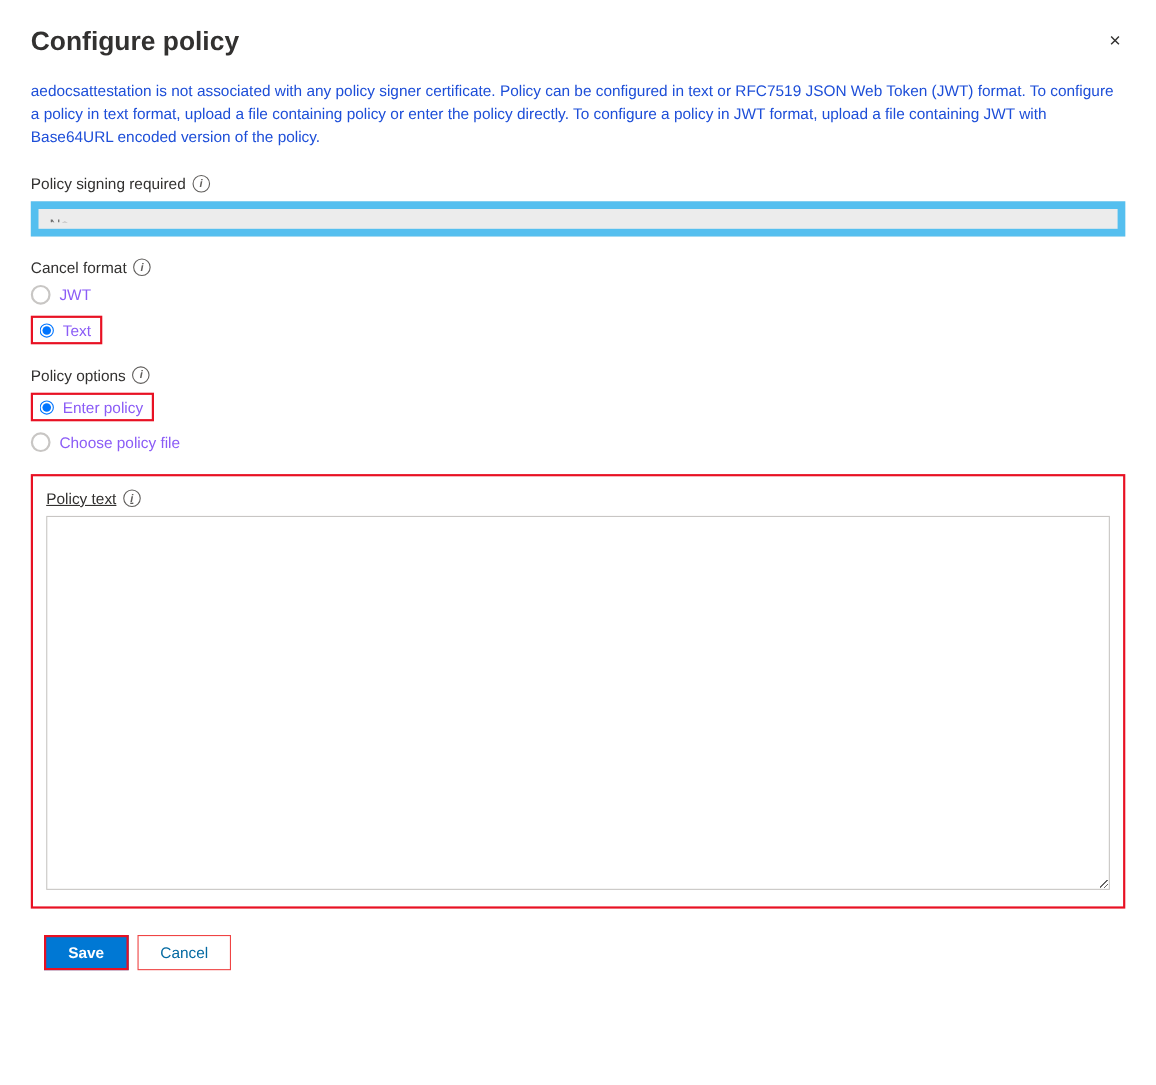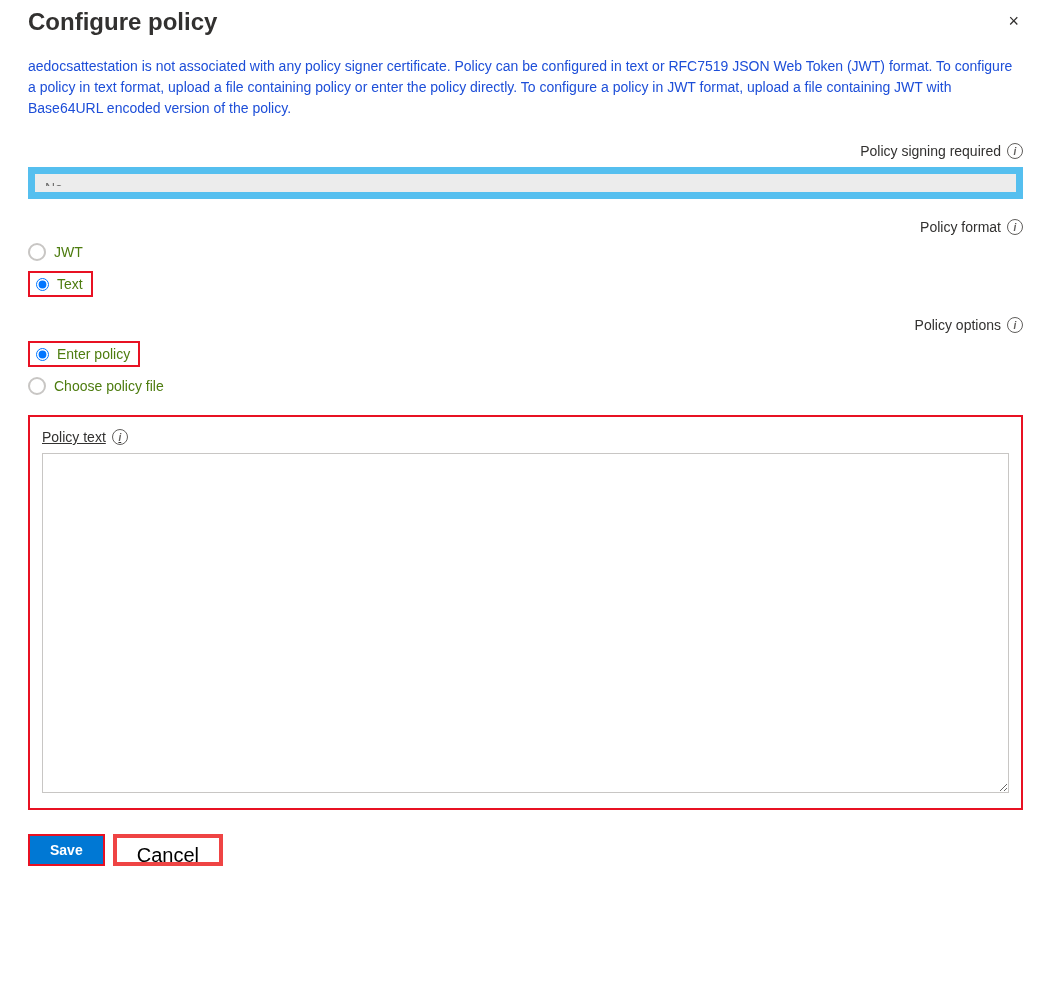--- a/index.html
+++ b/index.html
@@ -12,21 +12,21 @@
       font-family: 'Segoe UI', -apple-system, BlinkMacSystemFont, sans-serif;
       font-size: 14px;
       background: #fff;
       color: #323130;
     }
 
     .dialog {
       width: 1051px;
       min-height: 986px;
       background: #fff;
-      padding: 8px 28px 28px 28px;
+      padding: 24px 28px 28px 28px;
       position: relative;
     }
 
     .dialog-header {
       display: flex;
       justify-content: space-between;
       align-items: flex-start;
       margin-bottom: 20px;
     }
 
@@ -58,21 +58,20 @@
     }
 
     .field-label {
       font-size: 14px;
       font-weight: 400;
       color: #323130;
       display: flex;
       align-items: center;
       gap: 6px;
       margin-bottom: 8px;
-      justify-content: flex-end;
     }
 
     .info-icon {
       display: inline-flex;
       align-items: center;
       justify-content: center;
       width: 16px;
       height: 16px;
       border-radius: 50%;
       border: 1px solid #605e5c;
@@ -130,21 +129,21 @@
       height: 8px;
       border-radius: 50%;
       background: #0078d4;
       top: 50%;
       left: 50%;
       transform: translate(-50%, -50%);
     }
 
     .radio-label {
       font-size: 14px;
-      color: #4d7c0f;
+      color: #8b5cf6;
       cursor: pointer;
     }
 
     .policy-text-section {
       border: 2px solid #e81123;
       padding: 12px;
       margin-bottom: 24px;
       text-decoration: underline;
     }
 
@@ -166,39 +165,40 @@
       font-family: 'Segoe UI', sans-serif;
       padding: 8px;
       color: #323130;
       outline: none;
     }
 
     .button-row {
       display: flex;
       gap: 8px;
       align-items: center;
+      margin-left: 12px;
     }
 
     .btn-save {
       background: #0078d4;
       color: #fff;
       border: 2px solid #e81123;
       padding: 6px 20px;
       font-size: 14px;
       font-weight: 600;
       cursor: pointer;
       height: 32px;
     }
 
     .btn-cancel {
       background: #fff;
-      color: #000000;
-      border: 4px solid #ef4444;
+      color: #0369a1;
+      border: 1px solid #ef4444;
       padding: 6px 20px;
-      font-size: 20px;
+      font-size: 14px;
       cursor: pointer;
       height: 32px;
     }
 
     .section-gap {
       margin-bottom: 20px;
     }
 
     .highlighted-radio-wrapper {
       border: 2px solid #e81123;
@@ -225,21 +225,21 @@
       <span>Policy signing required</span>
       <span class="info-icon">i</span>
     </div>
     <select class="dropdown-field" disabled="">
       <option>No</option>
     </select>
   </div>
 
   <div class="form-section section-gap">
     <div class="field-label">
-      <span>Policy format</span>
+      <span>Cancel format</span>
       <span class="info-icon">i</span>
     </div>
     <div class="radio-group">
 
       <label class="radio-item">
         <input type="radio" name="policy-format" style="">
         <span class="radio-label">JWT</span>
       </label>
 
       <label>

